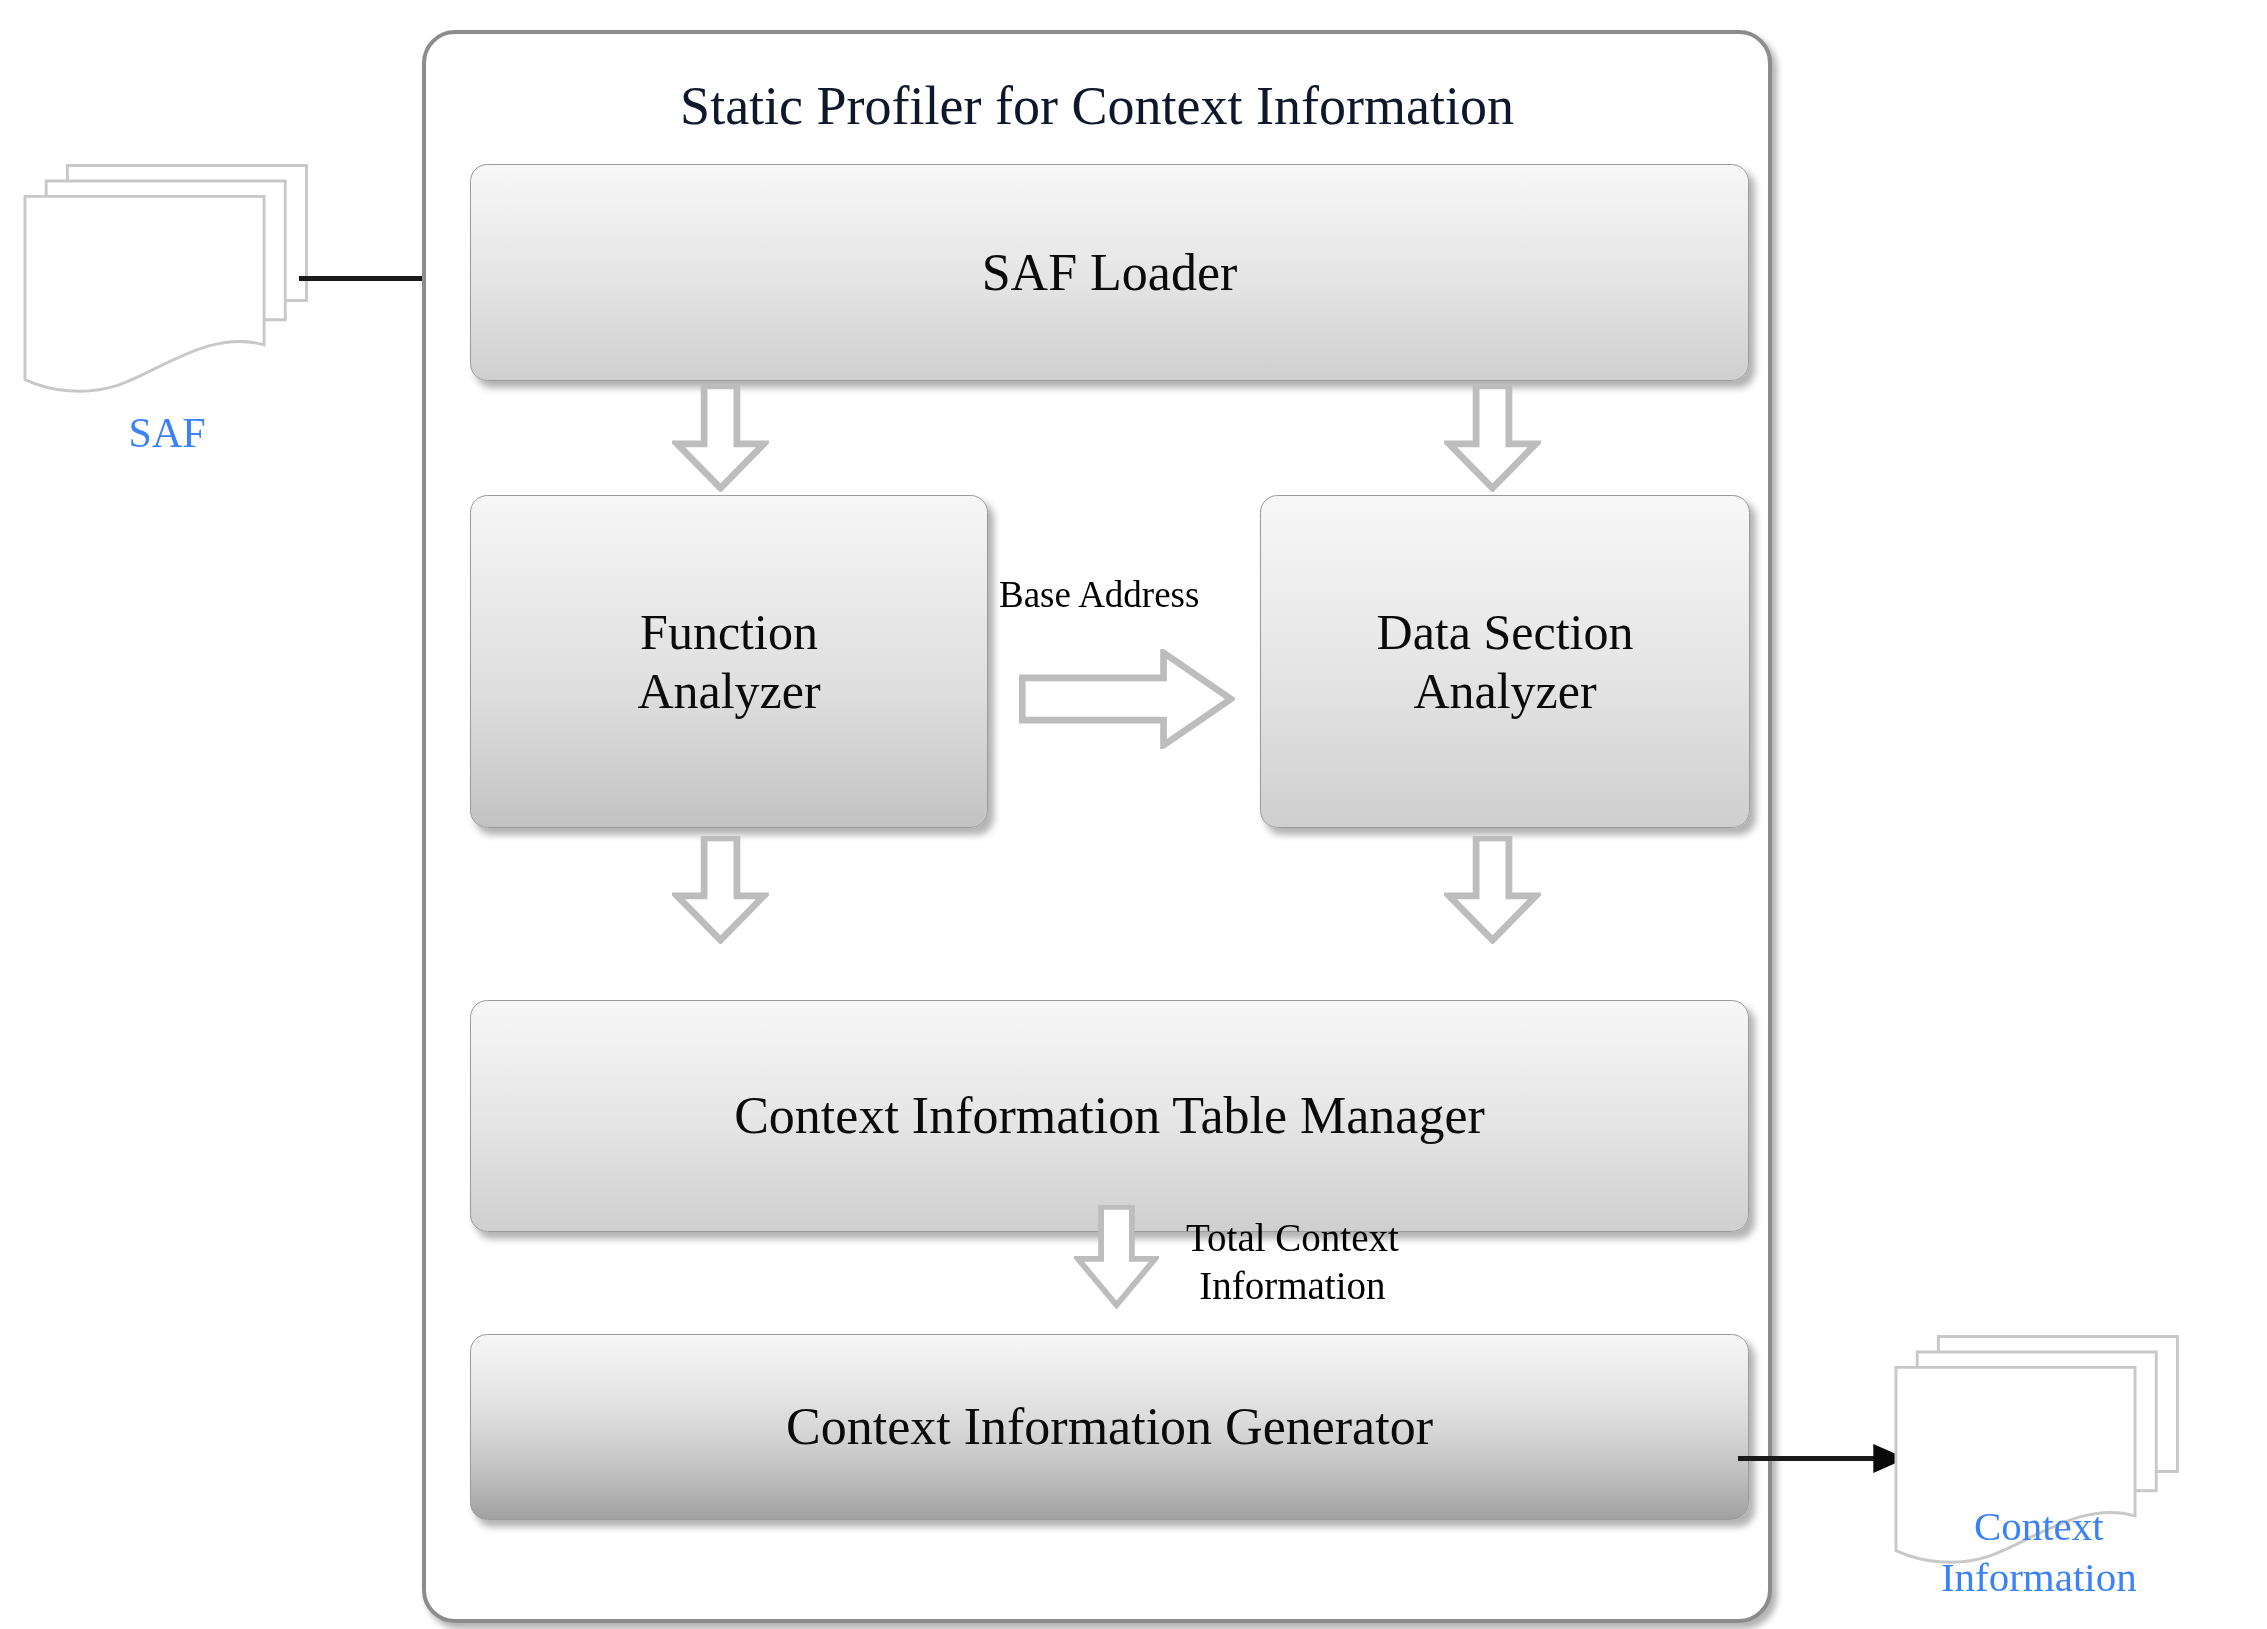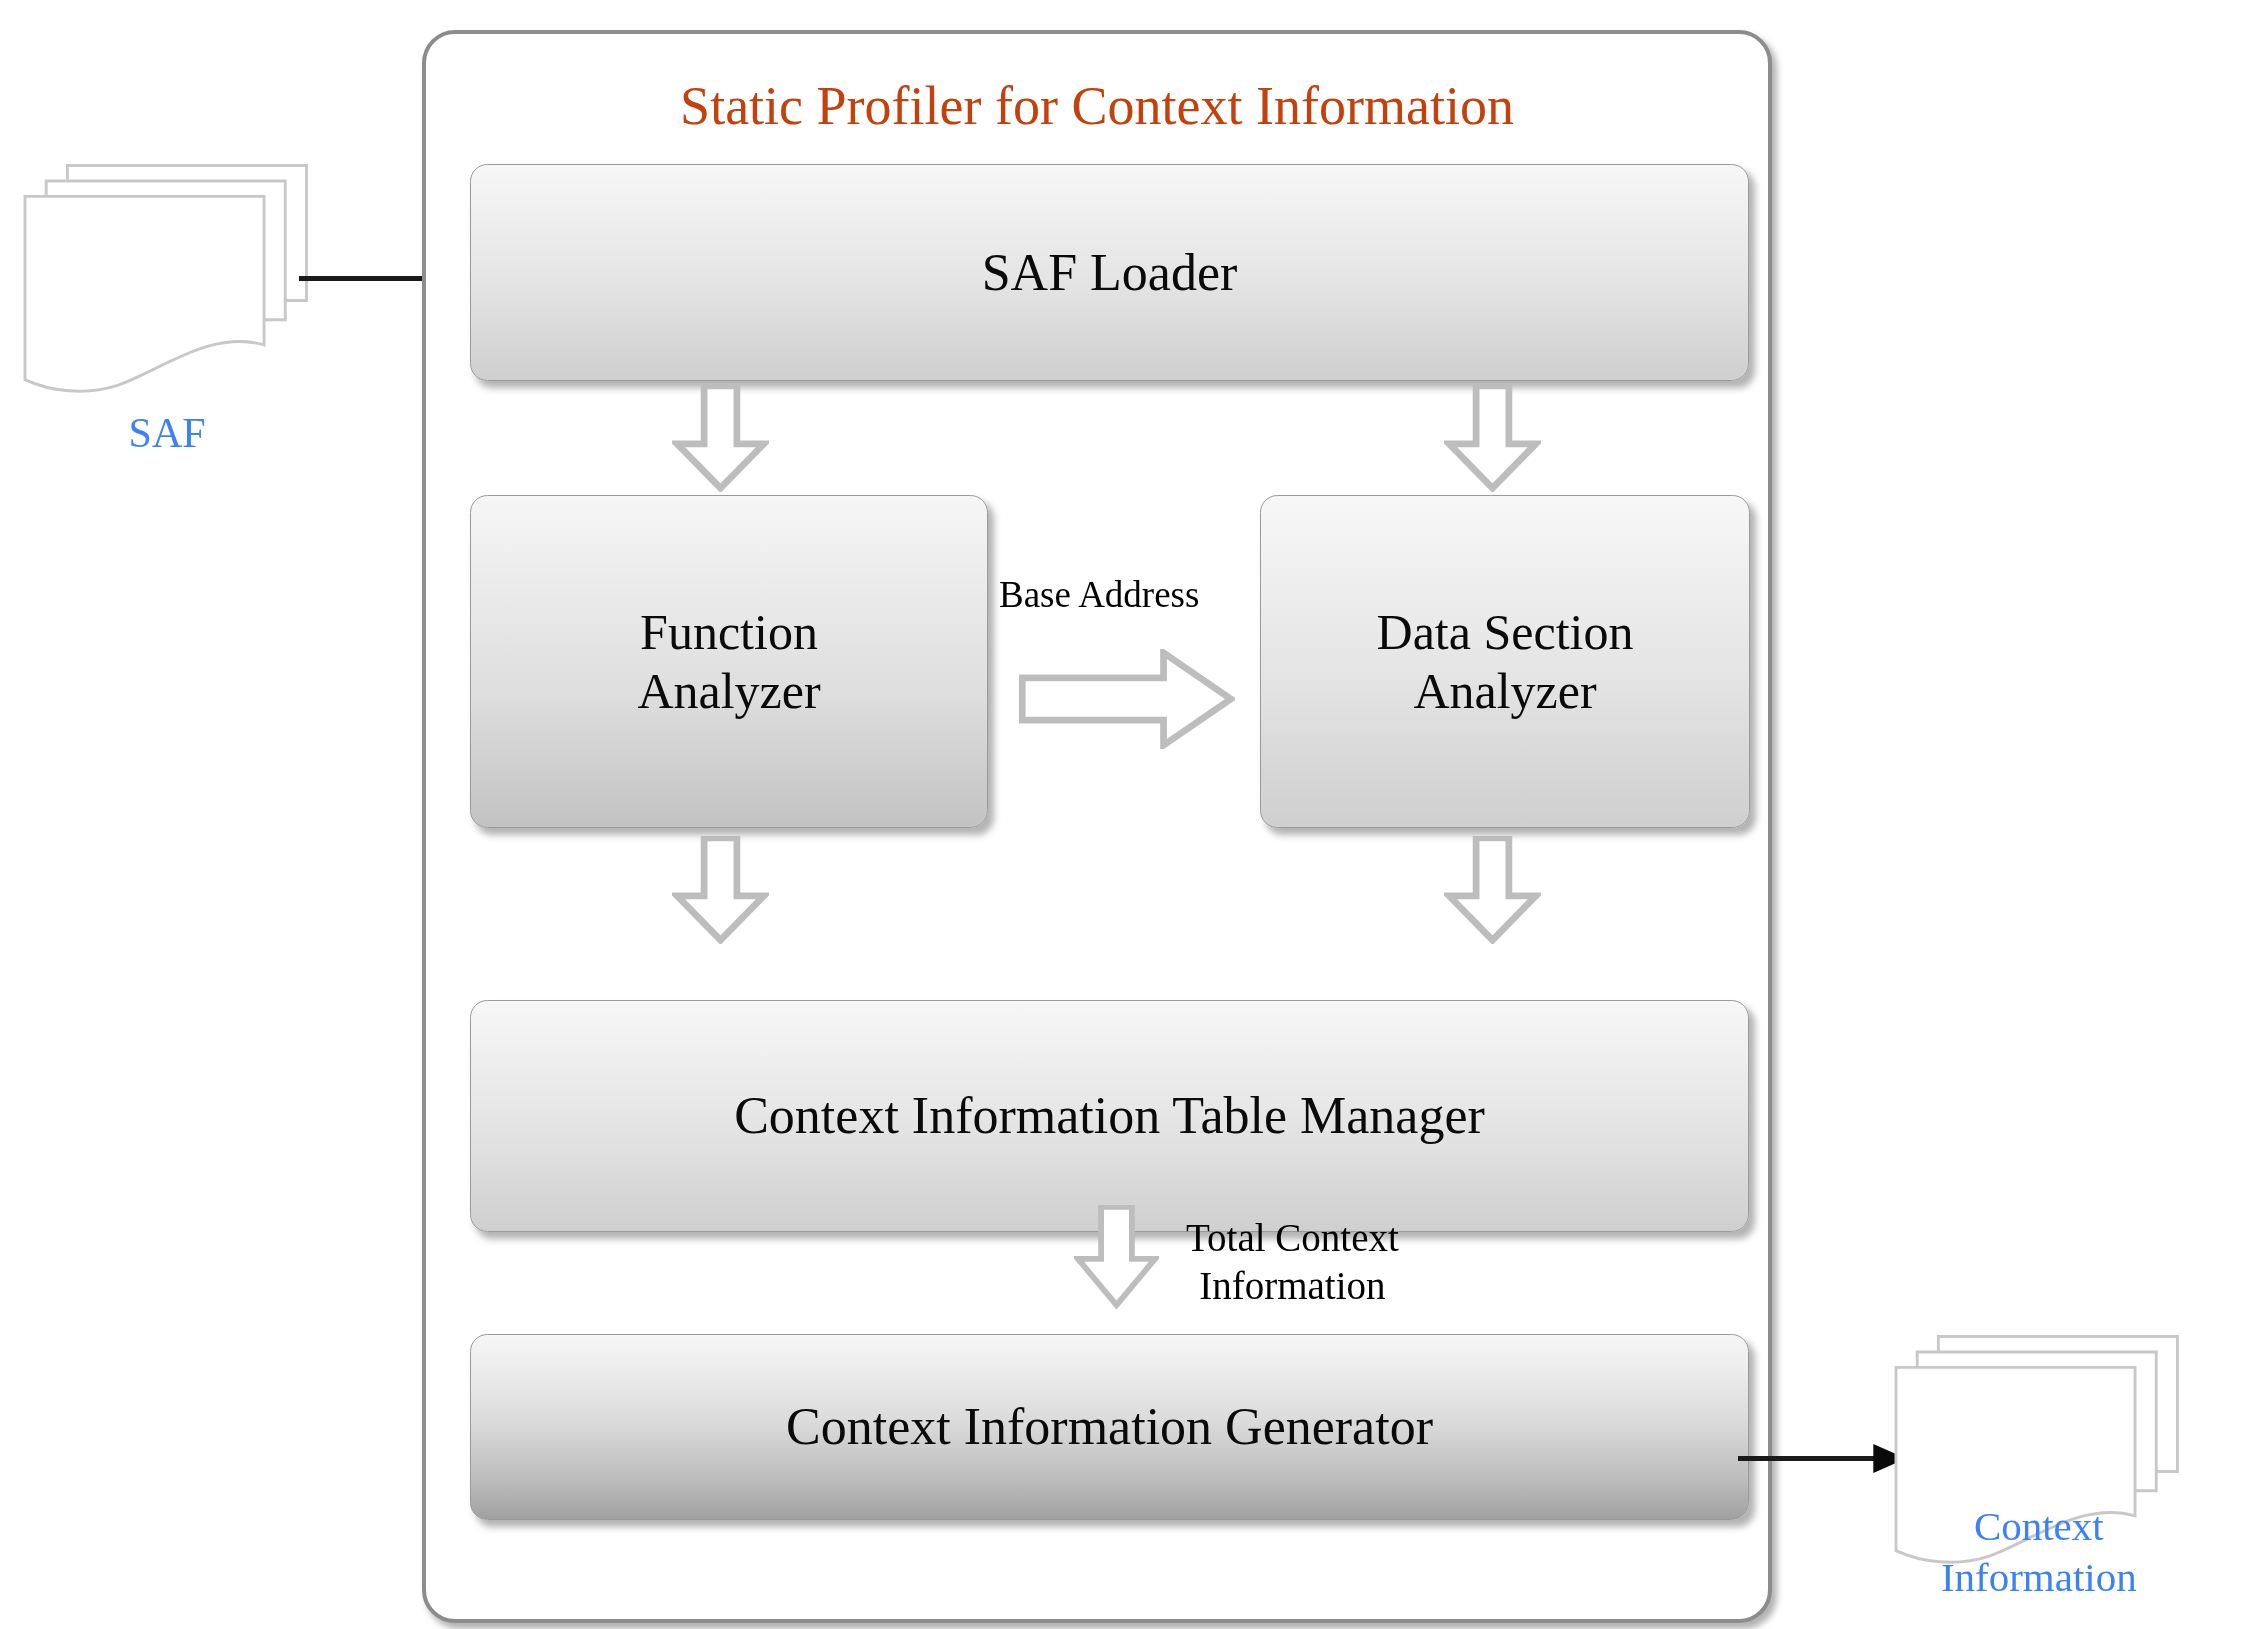--- a/index.html
+++ b/index.html
@@ -33,21 +33,21 @@
     background: #ffffff;
     box-shadow: 4.8px 5.8px 6.8px rgba(0,0,0,0.30);
   }
   .container-title {
     position: absolute;
     left: 0;
     top: 41px;
     width: 100%;
     text-align: center;
     font-size: 54px;
-    color: #c2410c;
+    color: #0f172a;
     letter-spacing: 0px;
     white-space: nowrap;
   }
 
   
   .module {
     position: absolute;
     box-sizing: border-box;
     border: 1.9px solid #9a9a9a;
     border-radius: 17.4px;

